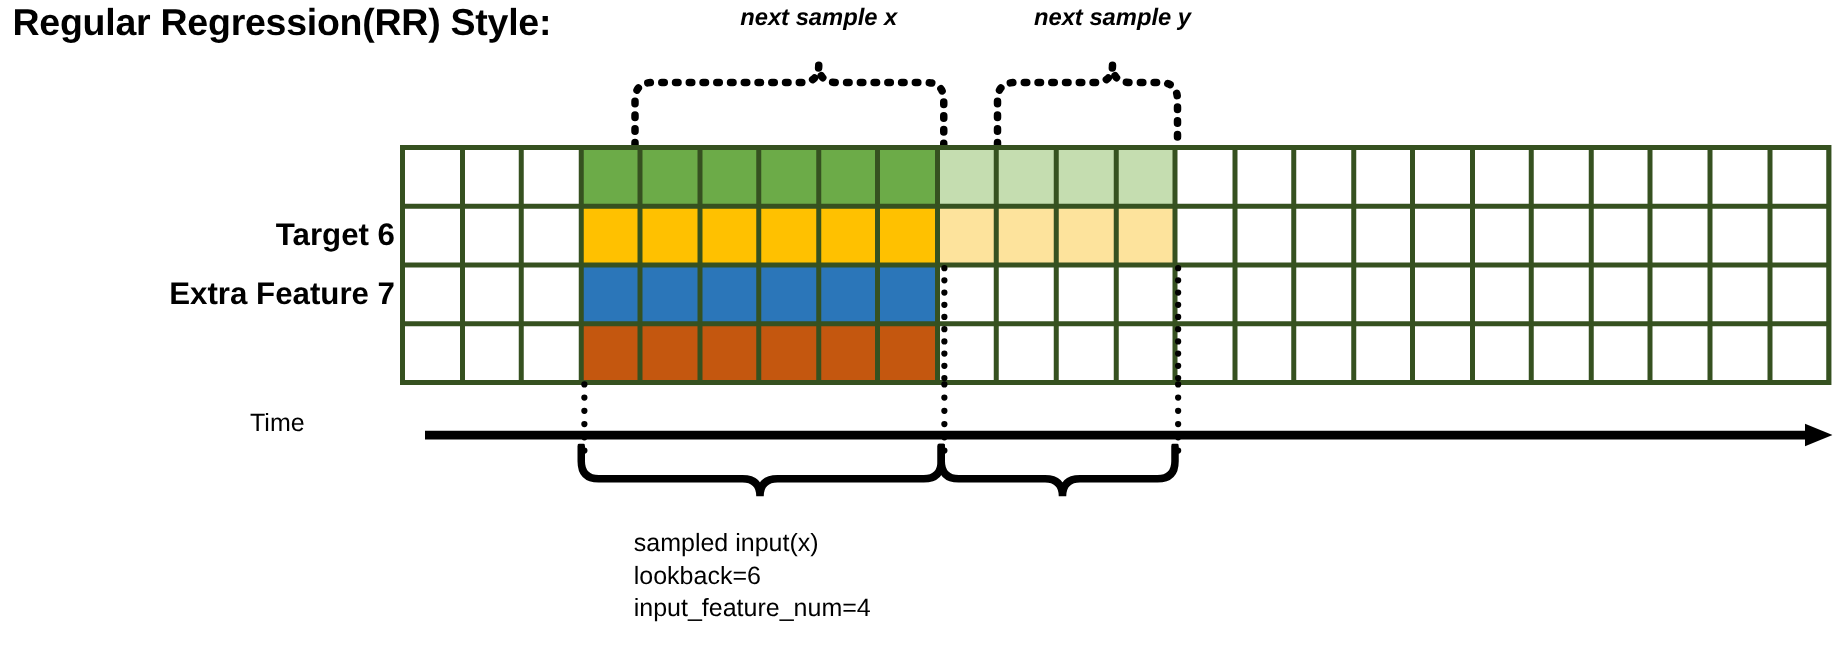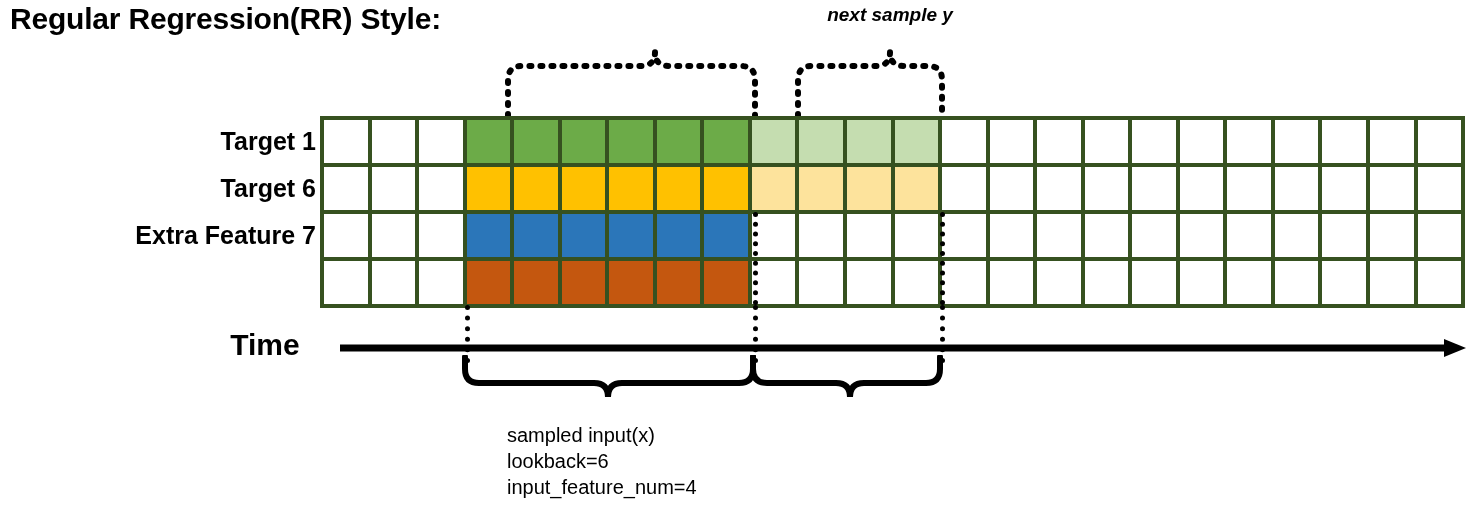--- a/index.html
+++ b/index.html
@@ -86,23 +86,23 @@
     flex: 1 1 0;
     background: #ffffff;
   }
 
   
   #time-label {
     position: absolute;
     left: 200px;
     top: 328px;
     width: 130px;
-    text-align: center;
-    font-size: 30px;
-    font-weight: 700;
+    text-align: left;
+    font-size: 20px;
+    font-weight: 400;
     color: #000000;
   }
   #time-axis {
     position: absolute;
     left: 340px;
     top: 338px;
     width: 1126px;
     height: 20px;
   }
 
@@ -134,30 +134,30 @@
   #caption-input  { left: 507px; top: 422px; }
   #caption-output { left: 773px; top: 422px; }
 </style>
 </head>
 <body>
 
 <div class="stage">
 
   <div id="diagram-title">Regular Regression(RR) Style:</div>
 
+  <div class="top-label" id="label-next-sample-x">next sample x</div>
   <div class="top-label" id="label-next-sample-y">next sample y</div>
 
   <svg id="braces-top" viewBox="0 0 1476 120">
 
     <path d="M 508 116 L 508 80 Q 508 66 522 66 L 641 66 Q 655 66 655 52 Q 655 66 669 66 L 741 66 Q 755 66 755 80 L 755 116" fill="none" stroke="#000000" stroke-width="6" stroke-dasharray="2 9" stroke-linecap="round"></path>
 
     <path d="M 798 116 L 798 80 Q 798 66 812 66 L 876 66 Q 890 66 890 52 Q 890 66 904 66 L 928 66 Q 942 66 942 80 L 942 116" fill="none" stroke="#000000" stroke-width="6" stroke-dasharray="2 9" stroke-linecap="round"></path>
   </svg>
 
-  <div class="row-label" id="row-label-0">Target 1</div>
   <div class="row-label" id="row-label-1">Target 6</div>
   <div class="row-label" id="row-label-2">Extra Feature 7</div>
 
   <div id="grid">
       <div class="grid-row">
         <div class="cell" style="background: rgb(255, 255, 255);"></div>
         <div class="cell" style="background: rgb(255, 255, 255);"></div>
         <div class="cell" style="background: rgb(255, 255, 255);"></div>
         <div class="cell" style="background: rgb(108, 171, 72);"></div>
         <div class="cell" style="background: rgb(108, 171, 72);"></div>

